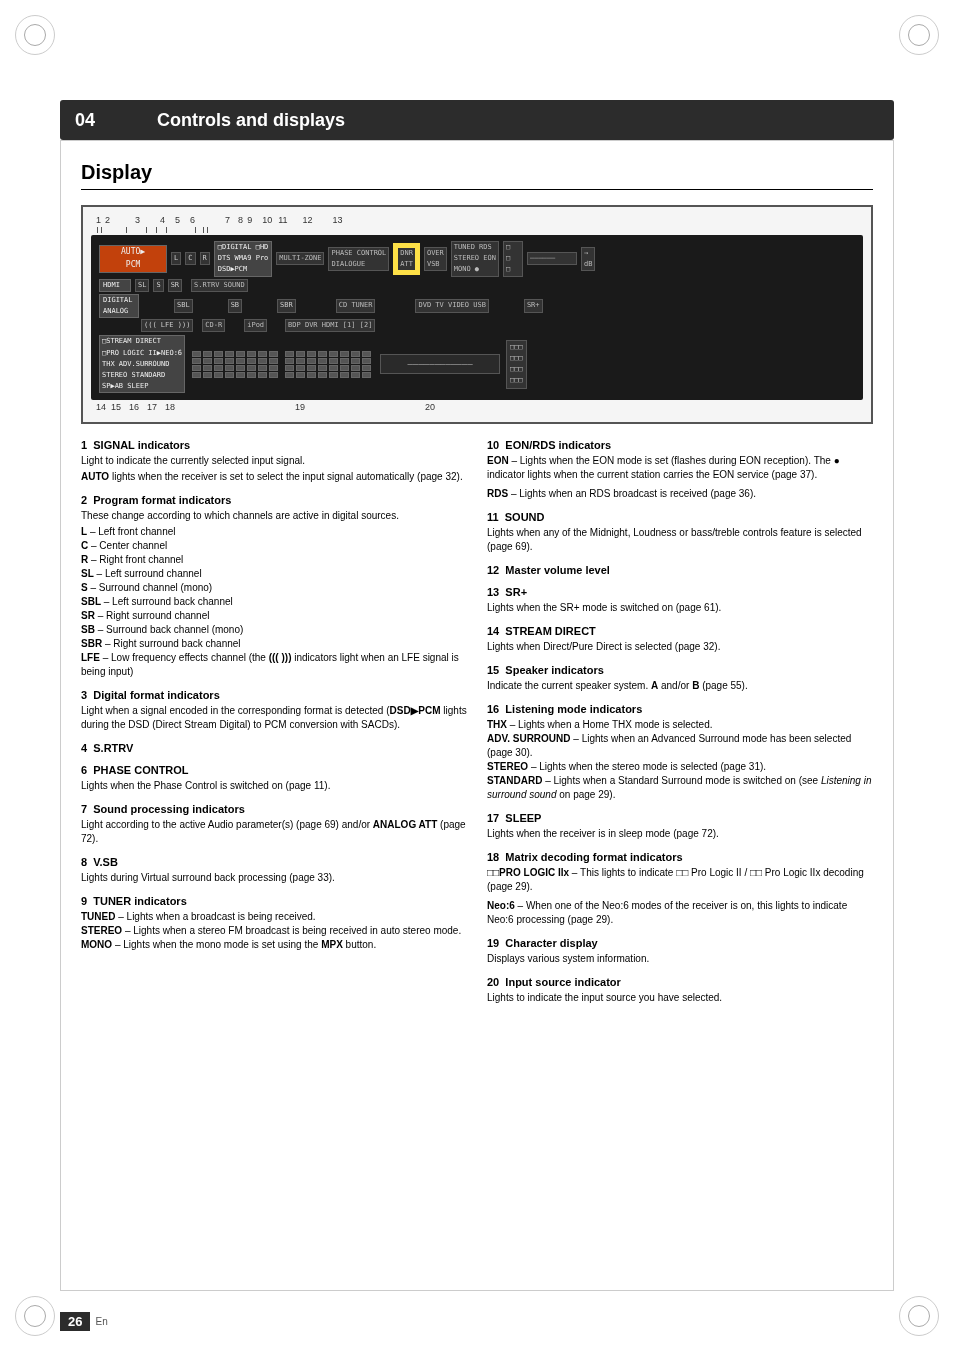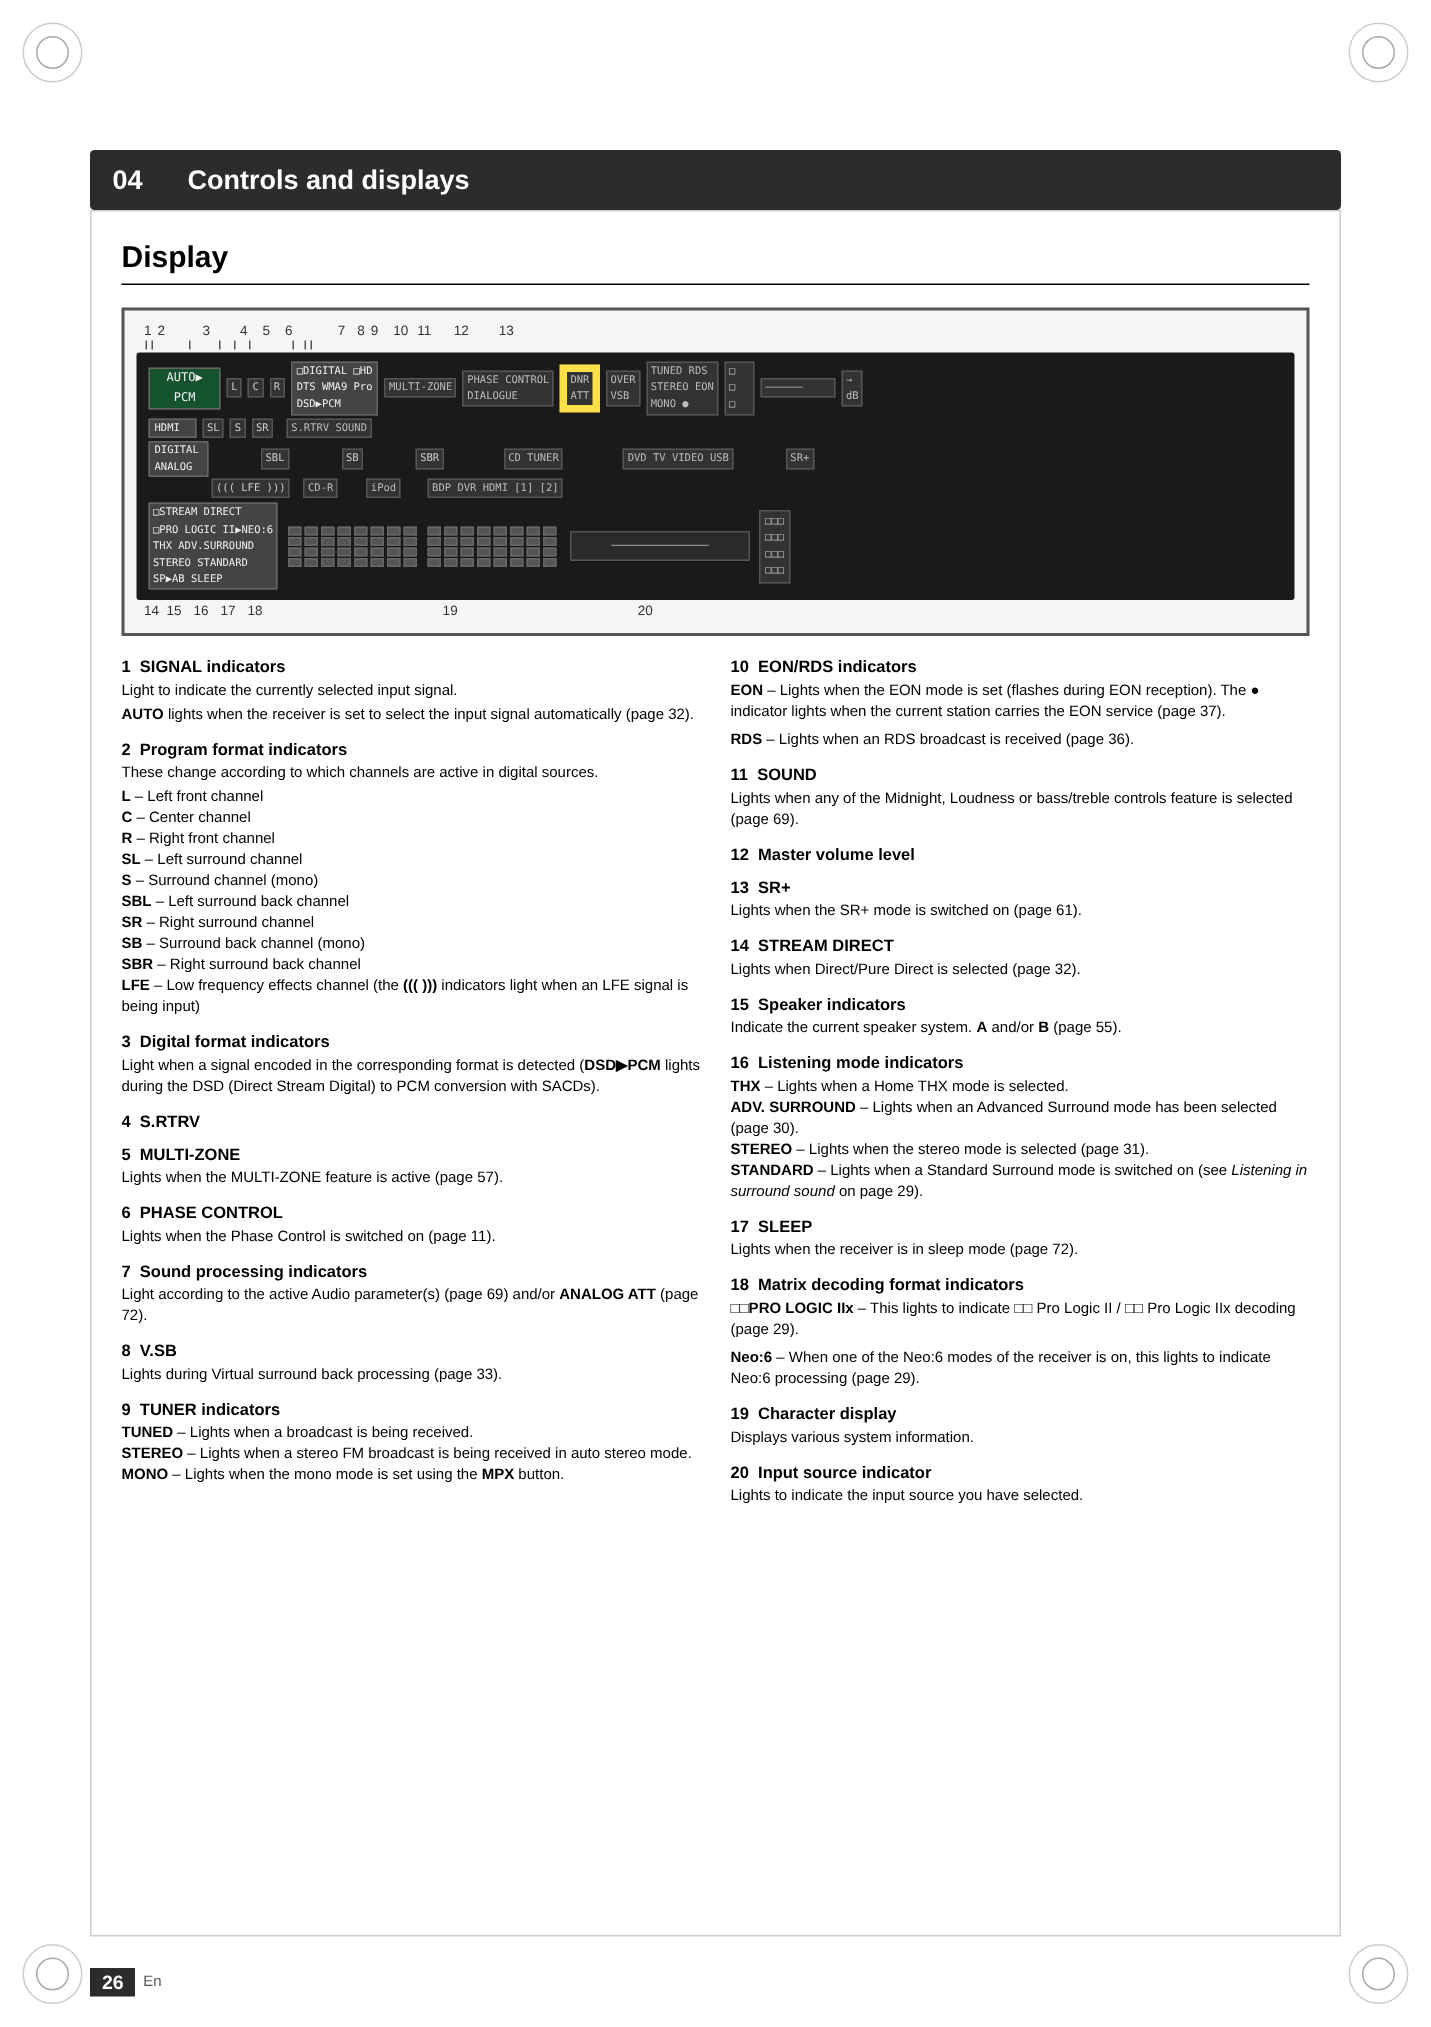--- a/index.html
+++ b/index.html
@@ -41,20 +41,21 @@
       position: absolute;
       top: 100px;
       left: 60px;
       right: 60px;
       height: 40px;
       background: #2c2c2c;
       display: flex;
       align-items: center;
       padding: 16px 15px;
       border-radius: 3px;
+      gap: 32px;
     }
     .header-num {
       background: #2c2c2c;
       color: #fff;
       font-size: 18px;
       font-weight: bold;
       margin-right: 20px;
       min-width: 30px;
     }
     .header-title {
@@ -224,21 +225,21 @@
       <span style="border-left:1px solid #555; height:6px; margin-right:9px;"></span>
       <span style="border-left:1px solid #555; height:6px; margin-right:28px;"></span>
       <span style="border-left:1px solid #555; height:6px; margin-right:7px;"></span>
       <span style="border-left:1px solid #555; height:6px; margin-right:3px;"></span>
       <span style="border-left:1px solid #555; height:6px; margin-right:8px;"></span>
     </div>
 
     <div class="diagram-body">
 
       <div class="diagram-row">
-        <span style="background:#14532d;color:#eee;padding:0 11px;font-size:8px;border:1px solid #666;min-width:32px;text-align:center;">AUTO▶<br>PCM</span>
+        <span style="background:#c2410c;color:#eee;padding:0 21px;font-size:8px;border:1px solid #666;min-width:32px;text-align:center;">AUTO▶<br>PCM</span>
         <span style="background:#333;color:#ccc;padding:0 2px;font-size:7px;border:1px solid #555;">L</span>
         <span style="background:#333;color:#ccc;padding:0 2px;font-size:7px;border:1px solid #555;">C</span>
         <span style="background:#333;color:#ccc;padding:0 2px;font-size:7px;border:1px solid #555;">R</span>
         <span style="background:#444;color:#eee;padding:0 3px;font-size:7px;border:1px solid #666;">□DIGITAL □HD<br>DTS WMA9 Pro<br>DSD▶PCM</span>
         <span style="background:#333;color:#bbb;padding:0 2px;font-size:7px;border:1px solid #555;">MULTI-ZONE</span>
         <span style="background:#333;color:#bbb;padding:0 2px;font-size:7px;border:1px solid #555;">PHASE CONTROL<br>DIALOGUE</span>
         <span style="background:#333;color:#bbb;padding:0 2px;font-size:7px;border:5px solid #fde047;">DNR<br>ATT</span>
         <span style="background:#333;color:#bbb;padding:0 2px;font-size:7px;border:1px solid #555;">OVER<br>VSB</span>
         <span style="background:#333;color:#bbb;padding:0 2px;font-size:7px;border:1px solid #555;">TUNED RDS<br>STEREO EON<br>MONO ●</span>
         <span style="background:#333;color:#bbb;padding:0 2px;font-size:7px;border:1px solid #555;min-width:20px;">□<br>□<br>□</span>
@@ -387,24 +388,20 @@
 
       <div class="desc-section">
         <div class="desc-title"><span class="desc-num">3</span>&nbsp;&nbsp;Digital format indicators</div>
         <div class="desc-text">Light when a signal encoded in the corresponding format is detected (<strong>DSD▶PCM</strong> lights during the DSD (Direct Stream Digital) to PCM conversion with SACDs).</div>
       </div>
 
       <div class="desc-section">
         <div class="desc-title"><span class="desc-num">4</span>&nbsp;&nbsp;S.RTRV</div>
       </div>
 
-      <div class="desc-section">
-        <div class="desc-title"><span class="desc-num">5</span>&nbsp;&nbsp;MULTI-ZONE</div>
-        <div class="desc-text">Lights when the MULTI-ZONE feature is active (page 57).</div>
-      </div>
 
       <div class="desc-section">
         <div class="desc-title"><span class="desc-num">6</span>&nbsp;&nbsp;PHASE CONTROL</div>
         <div class="desc-text">Lights when the Phase Control is switched on (page 11).</div>
       </div>
 
       <div class="desc-section">
         <div class="desc-title"><span class="desc-num">7</span>&nbsp;&nbsp;Sound processing indicators</div>
         <div class="desc-text">Light according to the active Audio parameter(s) (page 69) and/or <strong>ANALOG ATT</strong> (page 72).</div>
       </div>

